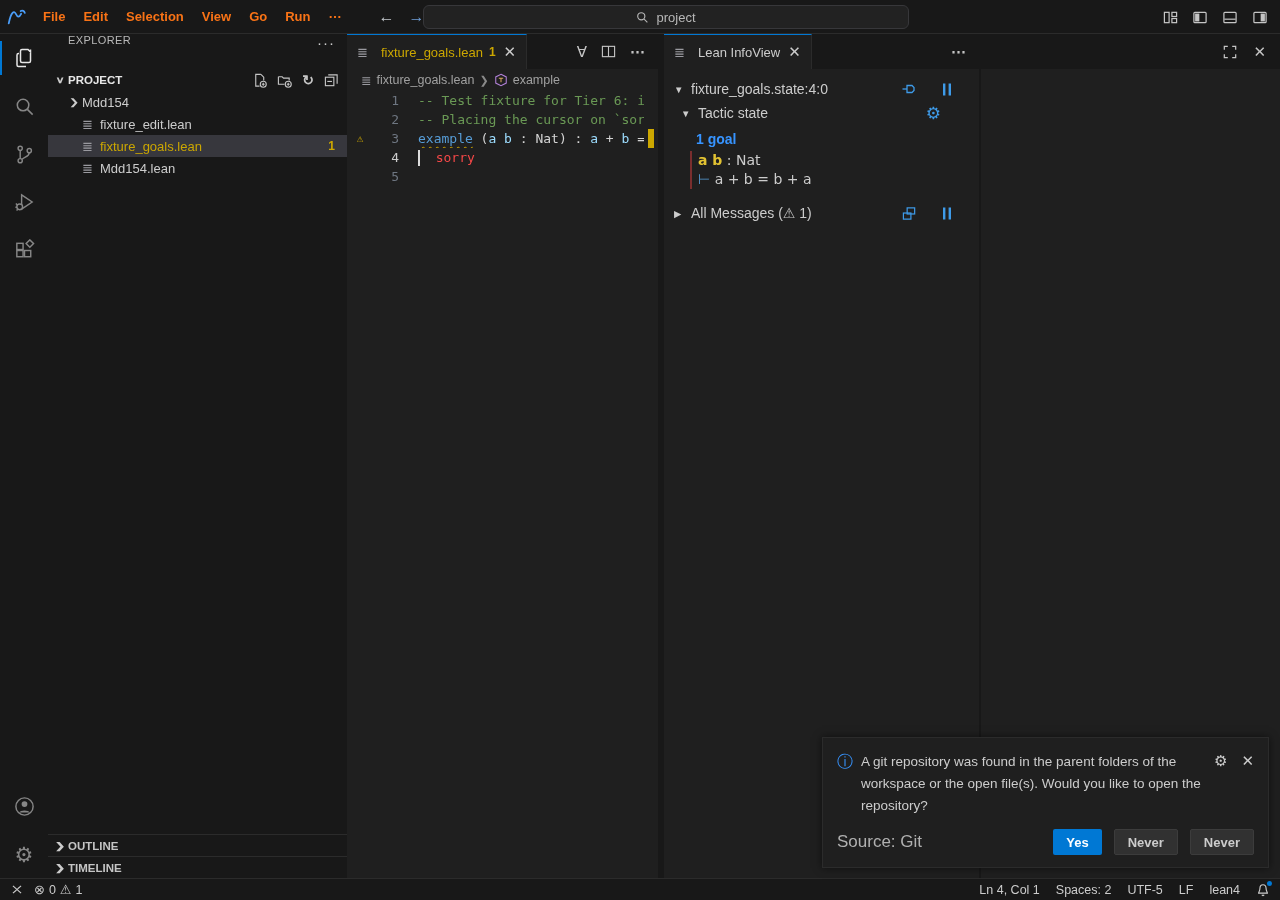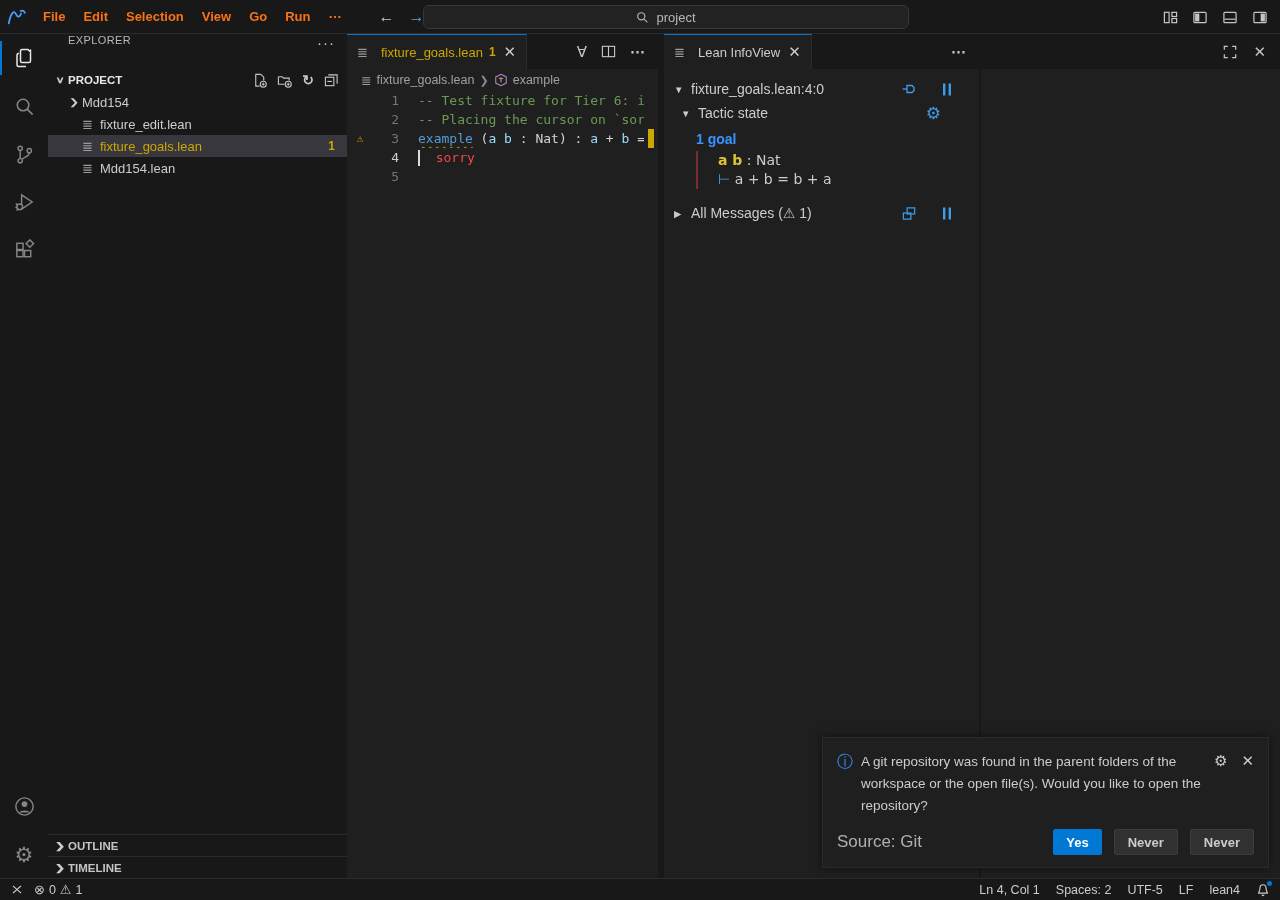--- a/index.html
+++ b/index.html
@@ -96,21 +96,21 @@
   .cursor { width:0; border-left:2px solid #dcdcdc; height:16px; align-self:center; }
   .overview-ruler { position:absolute; top:0; right:0; width:14px; height:100%; }
   .ovr-marker { position:absolute; top:38px; right:4px; width:6px; height:19px; background:#cca700; }
 
   
   .iv-content { padding:8px 10px 0 10px; font-size:14px; flex:1; }
   .iv-row { display:flex; align-items:center; height:24px; }
   .iv-tri { width:17px; font-size:9.5px; color:#cccccc; }
   .iv-icons { margin-left:auto; display:flex; align-items:center; gap:24px; padding-right:16px; color:#3e9be9; }
   .iv-goalcount { color:#3794ff; font-weight:bold; margin:6px 0 4px 22px; }
-  .iv-goalblock { border-left:2px solid #7a2e2e; margin-left:22px; padding-left:20px;
+  .iv-goalblock { border-left:2px solid #7a2e2e; margin-left:16px; padding-left:6px;
     font-family:"DejaVu Sans", sans-serif; font-size:14px; line-height:19px; }
   .iv-hyp-names { color:#e2c232; font-weight:bold; }
   .iv-turnstile { color:#569cd6; }
   .iv-allmsg { margin-top:12px; }
 
   
   .g3-header { height:35px; background:#181818; display:flex; align-items:center;
     justify-content:flex-end; gap:16px; padding-right:14px; color:#c5c5c5; }
   .g3-body { flex:1; background:#1f1f1f; }
 
@@ -381,21 +381,21 @@
           <span class="tab-label plain">Lean InfoView</span>
           <span class="tab-close">✕</span>
         </div>
         <div class="tab-actions">
           <span class="more-glyph">⋯</span>
         </div>
       </div>
       <div class="iv-content">
         <div class="iv-row">
           <span class="iv-tri">▼</span>
-          <span>fixture_goals.lean:4:0</span>
+          <span>fixture_goals.state:4:0</span>
           <span class="iv-icons">
             <span>
               <svg width="16" height="16" viewBox="0 0 16 16" fill="none" stroke="currentColor" stroke-width="1.3">
                 <path d="M1.5 8 H6"></path>
                   <path d="M6 4.5 H11 L13 6.5 V9.5 L11 11.5 H6 Z"></path>
               </svg>
             </span>
             <span>
               <svg width="12" height="13" viewBox="0 0 12 13" fill="currentColor">
                 <rect x="2" y="0.5" width="2.4" height="12"></rect>

